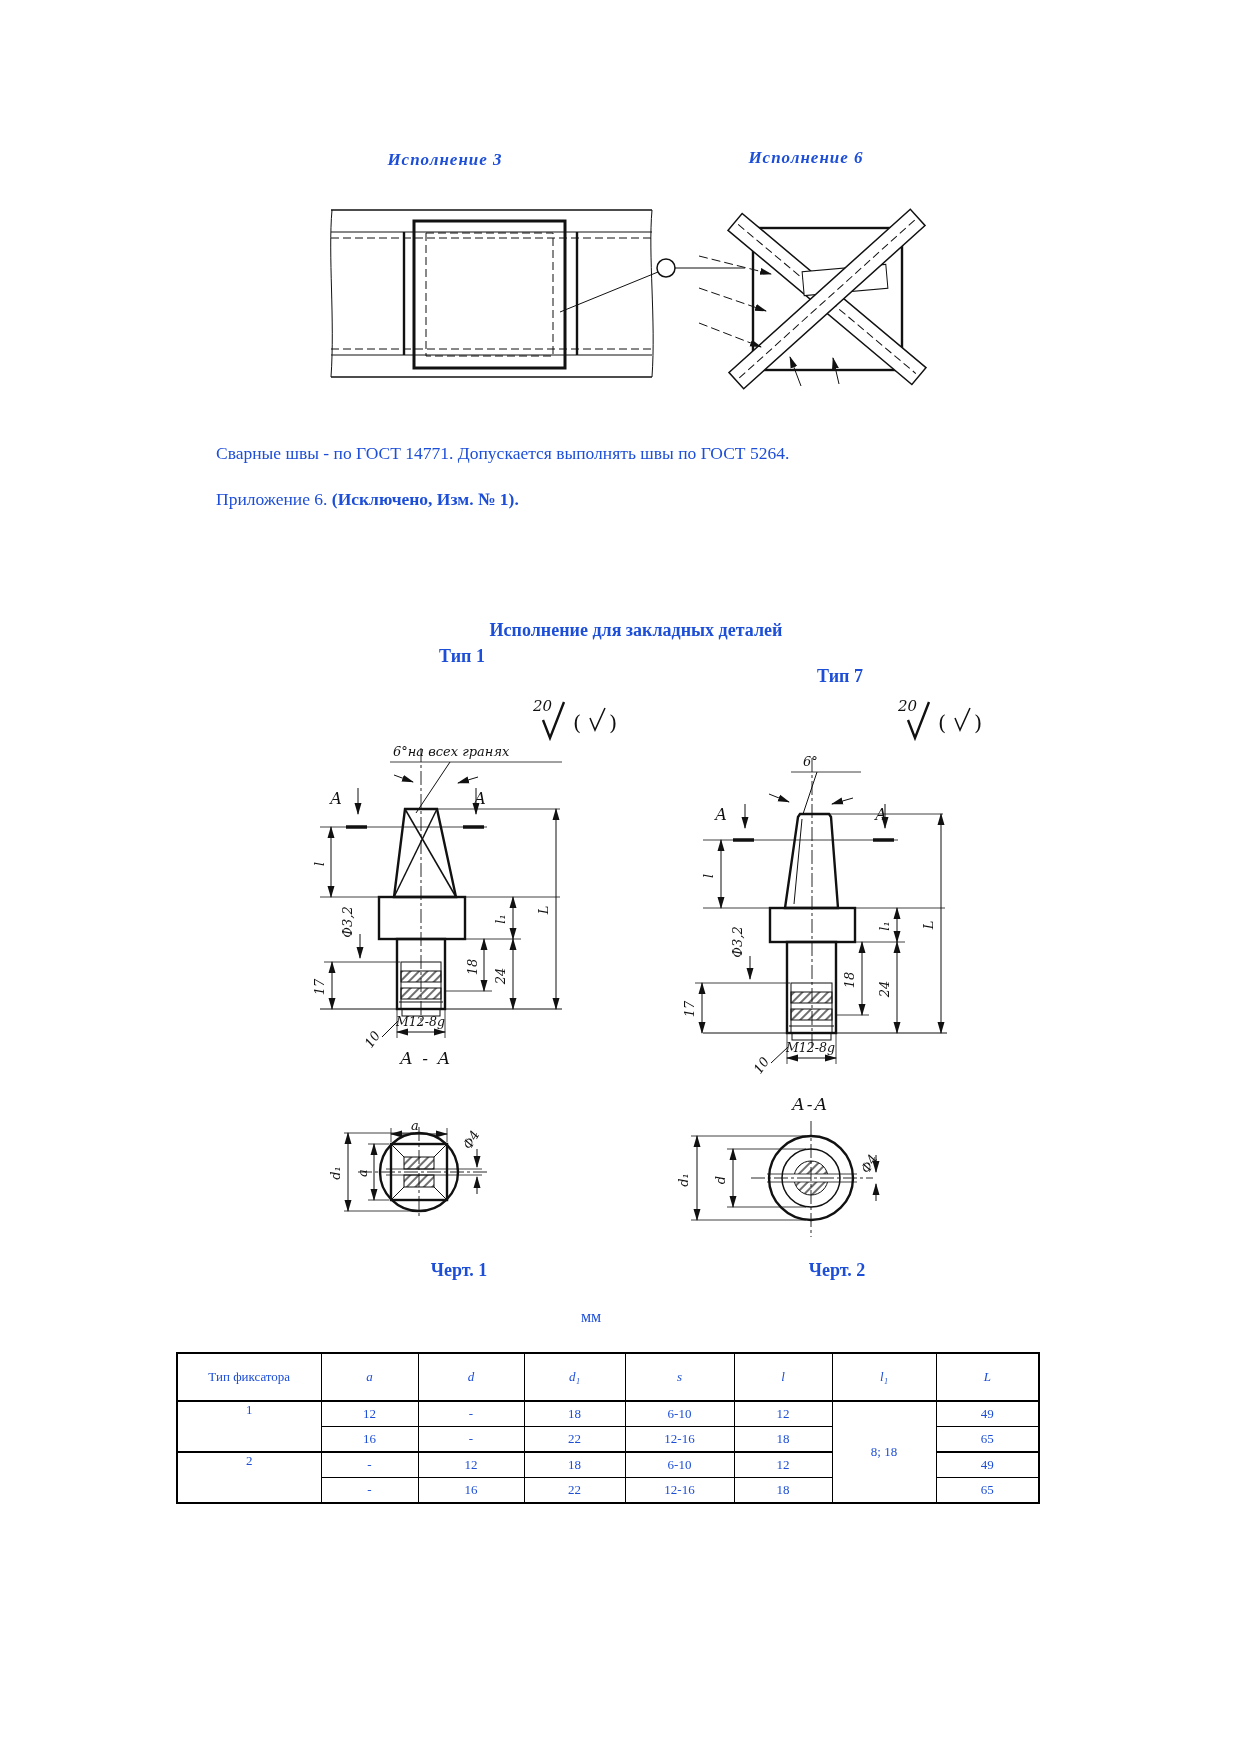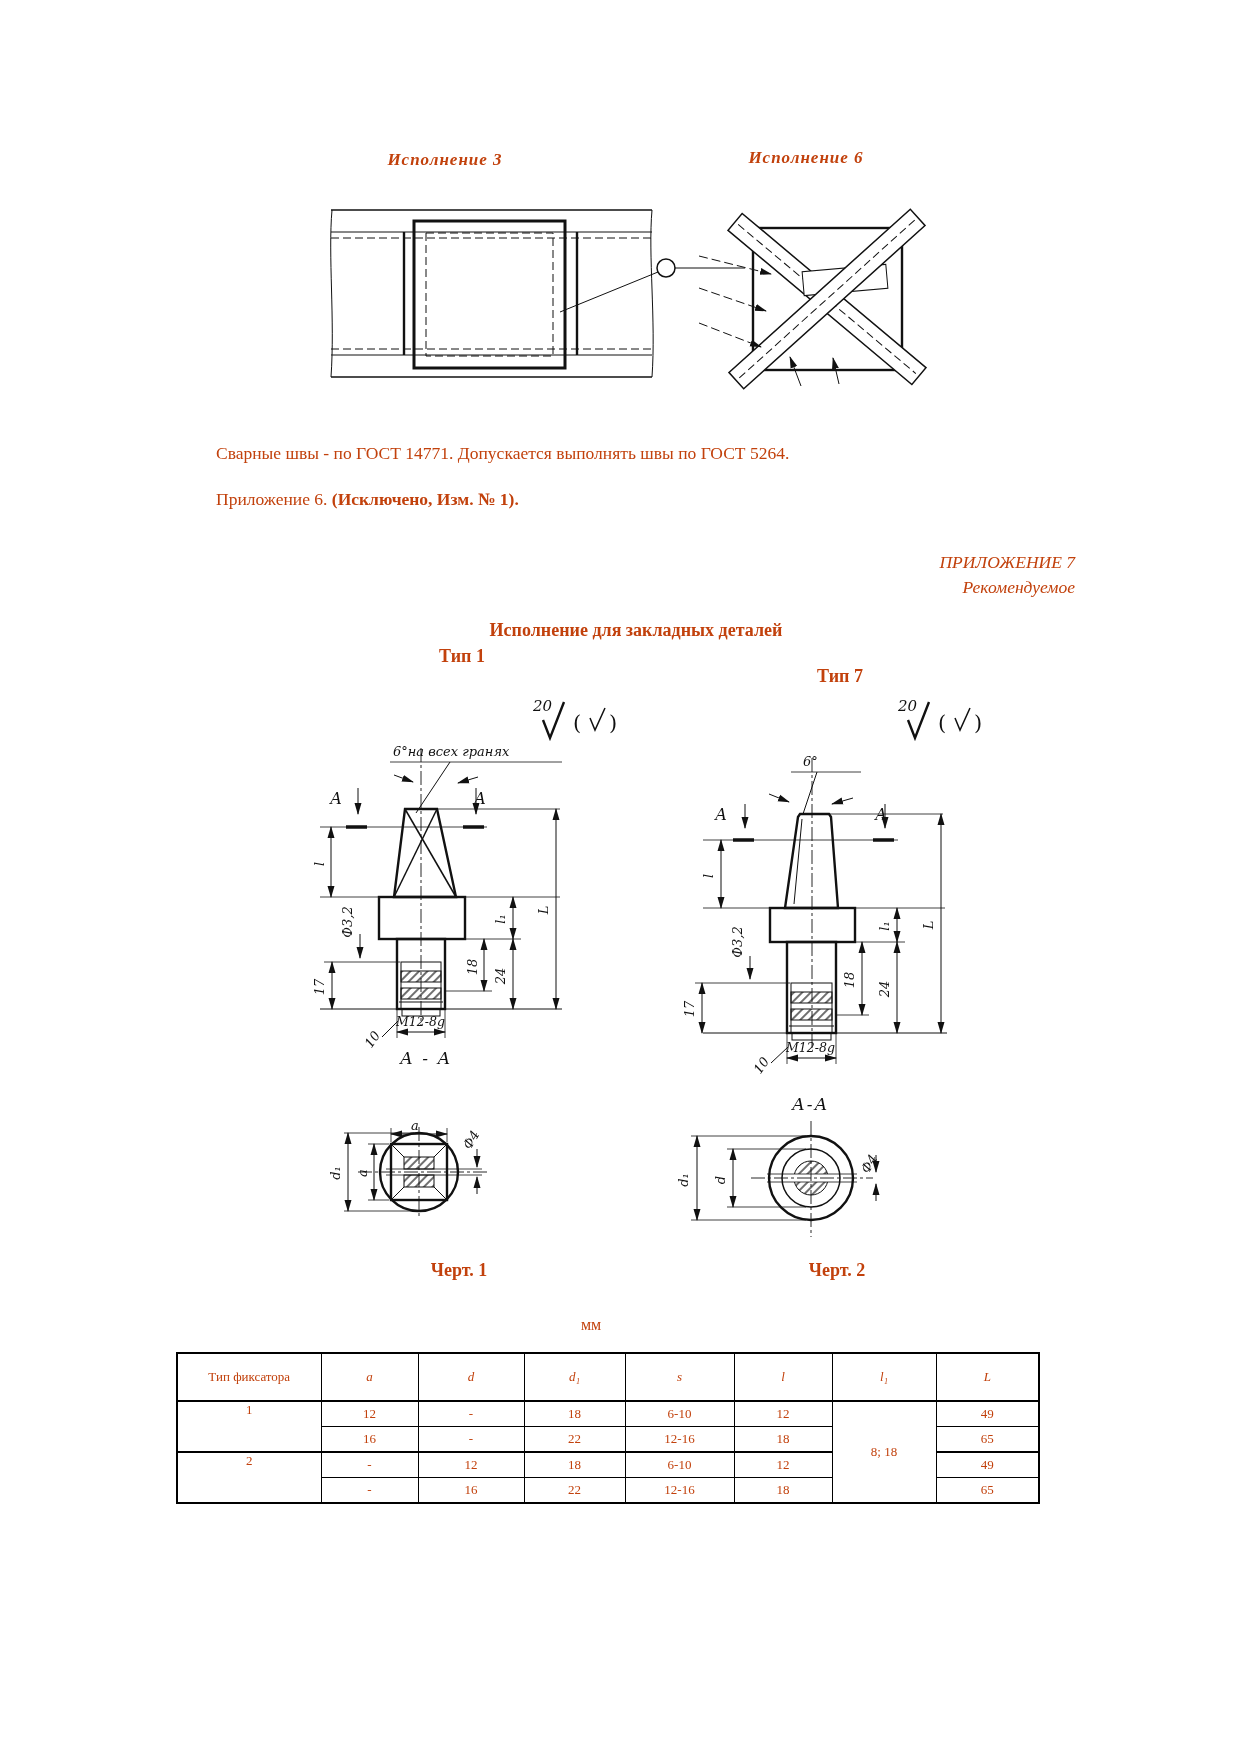--- a/index.html
+++ b/index.html
@@ -1,24 +1,24 @@
 <!DOCTYPE html>
 <html><head>
 <meta charset="utf-8">
 <style>
   html,body{margin:0;padding:0;background:#e8e8e8;}
   .page{position:relative;width:1240px;height:1755px;background:#ffffff;
-        font-family:"Liberation Serif","DejaVu Serif",serif;color:#c2410c;overflow:hidden;}
+        font-family:"Liberation Serif","DejaVu Serif",serif;color:#1d4ed8;overflow:hidden;}
   .abs{position:absolute;}
   .figlabel{font-style:italic;font-weight:bold;font-size:17px;text-align:center;letter-spacing:1px;}
   .para{font-size:17.5px;white-space:nowrap;text-align:right;}
   .app7{font-style:italic;font-size:17.5px;text-align:right;line-height:25px;}
   .h-bold{font-weight:bold;font-size:18px;text-align:center;}
   .h-big{font-weight:bold;font-size:19px;text-align:center;}
-  .units{font-size:16px;text-align:center;margin-top:8px;}
+  .units{font-size:16px;text-align:center;}
   
   table.dims{border-collapse:collapse;table-layout:fixed;width:862px;font-size:13px;text-align:center;
              border:2.5px solid #000;}
   table.dims th,table.dims td{border:1.5px solid #000;padding:0;font-weight:normal;line-height:1.25;}
   table.dims thead th{height:46px;vertical-align:middle;border-bottom:2.5px solid #000;}
   table.dims tbody td{height:24px;}
   table.dims tr.sep td{border-top:2.5px solid #000;}
   .hit{font-style:italic;}
   
   svg{overflow:visible;}
@@ -108,24 +108,20 @@
       <line class="dime" x1="146" y1="226" x2="135" y2="197"></line>
       <line class="dime" x1="184" y1="224" x2="178" y2="198"></line>
     </g>
   </svg>
 
   <div class="abs para" style="left:216px;top:443px;">Сварные швы - по ГОСТ 14771. Допускается выполнять швы по ГОСТ 5264.</div>
   <div class="abs para" style="left:216px;top:489px;">
     <span>Приложение 6. </span><span style="font-weight:bold">(Исключено, Изм. № 1).</span>
   </div>
 
-  <div class="abs app7" style="right:165px;top:550px;width:400px;">
-    <div>ПРИЛОЖЕНИЕ 7</div>
-    <div>Рекомендуемое</div>
-  </div>
 
   <div class="abs h-bold" style="left:196px;top:620px;width:880px;">Исполнение для закладных деталей</div>
 
   <div class="abs h-bold" style="left:412px;top:646px;width:100px;">Тип 1</div>
   <div class="abs h-bold" style="left:790px;top:666px;width:100px;">Тип 7</div>
 
   <svg class="abs" style="left:533px;top:696px;" width="100" height="50" viewBox="0 0 100 50">
     <text class="t15" x="0" y="15">20</text>
     <path d="M10,24 L17,42 L31,6" class="s2"></path>
     <text class="tpar" x="40" y="34">(</text>

